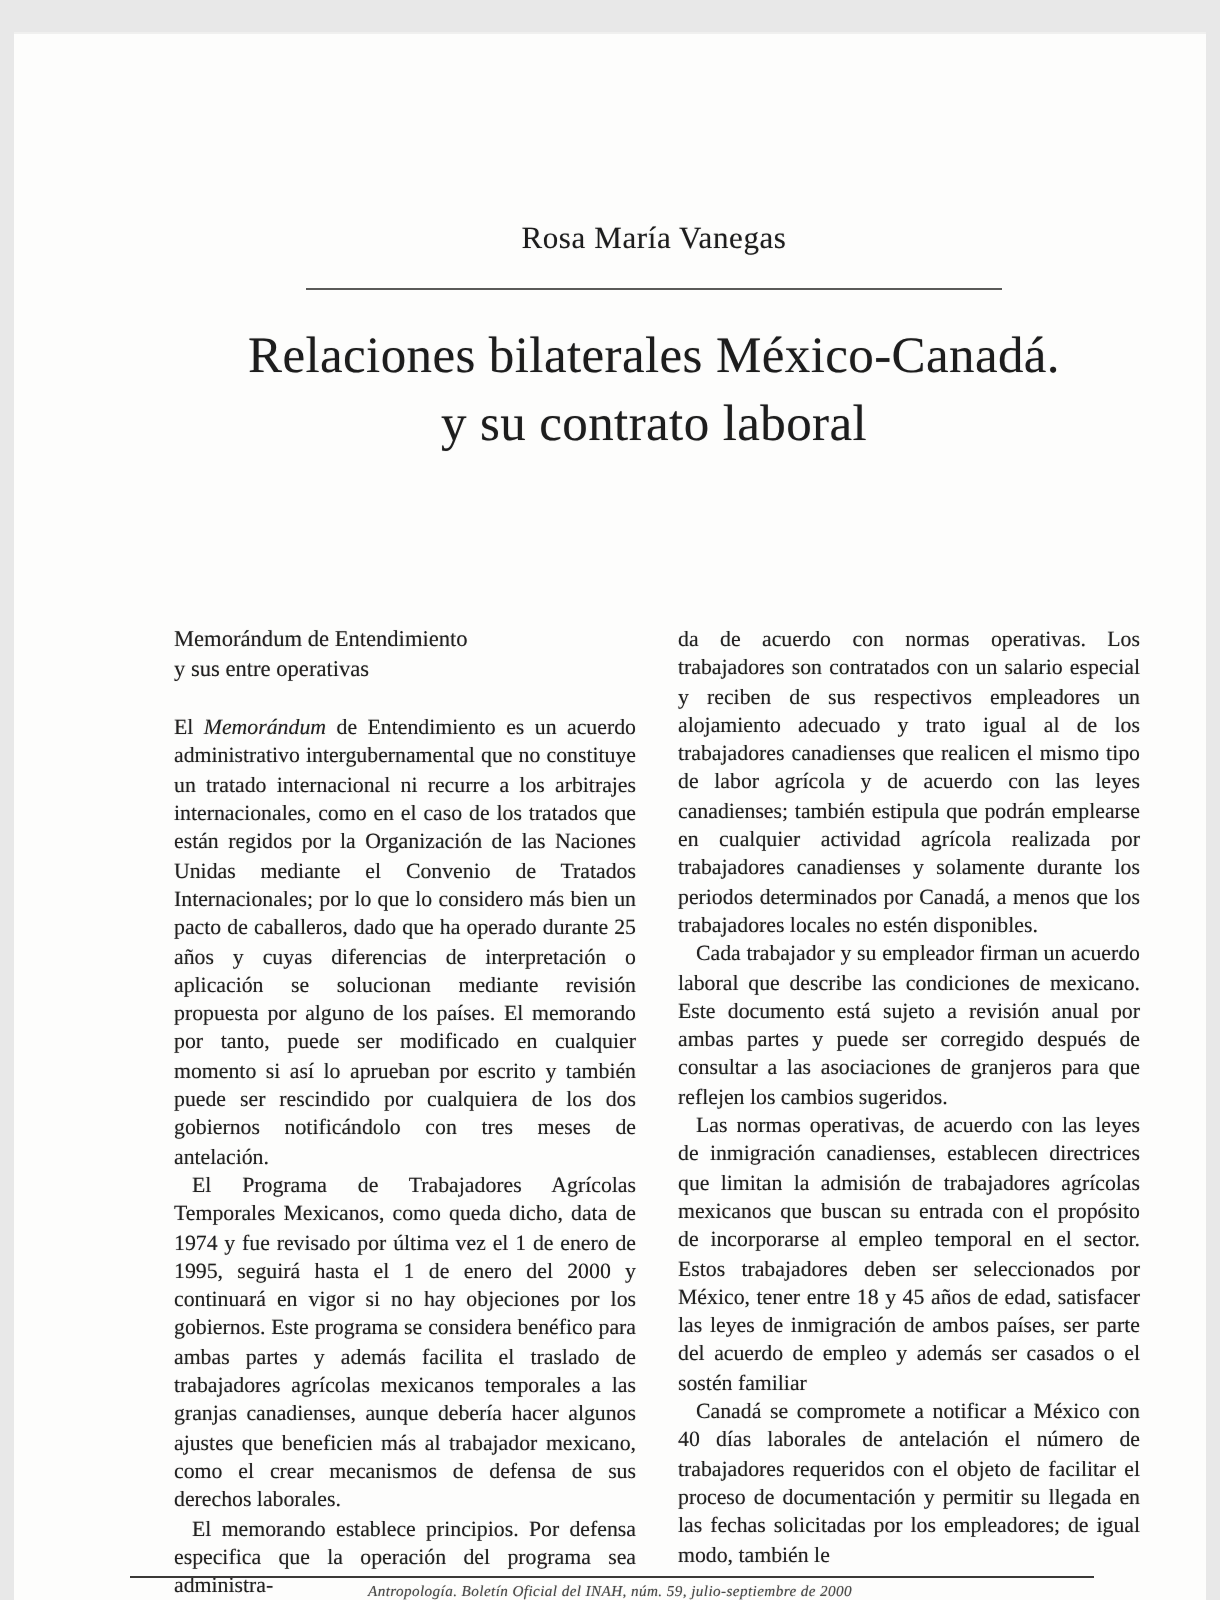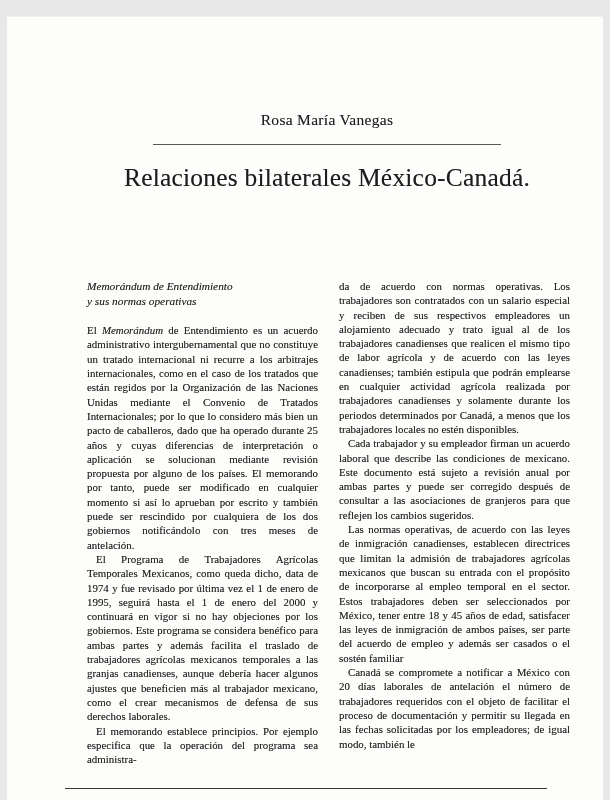--- a/index.html
+++ b/index.html
@@ -44,21 +44,20 @@
     display: flex;
     gap: 21px;
     margin: 84px 33px 0 36px;
     font-size: 10.9px;
     line-height: 14.3px;
     text-align: justify;
     color: #222120;
   }
   .col { flex: 1; min-width: 0; }
   .sec-heading {
-    font-style: italic;
     font-size: 11.3px;
     line-height: 14.6px;
     margin: 0 0 15px 0;
     text-align: left;
   }
   .para { margin: 0; }
   .para.indent { text-indent: 9px; }
   .footer-rule {
     position: absolute;
     left: 58px;
@@ -86,39 +85,41 @@
 <body>
 
 <div class="page">
 
   <div class="author">Rosa María Vanegas</div>
 
   <hr class="author-rule">
 
   <h1 class="title">
     <span class="tline">Relaciones bilaterales México-Canadá.</span>
+    <span class="tline">y su contrato laboral</span>
   </h1>
 
   <div class="columns">
 
     <div class="col">
       <div class="sec-heading">
         <span>Memorándum de Entendimiento</span><br>
-        <span>y sus normas operativas</span>
+        <span>y sus entre operativas</span>
       </div>
       <p class="para"><span>El </span><em>Memorándum</em><span> de Entendimiento es un acuerdo administrativo intergubernamental que no constituye un tratado internacional ni recurre a los arbitrajes internacionales, como en el caso de los tratados que están regidos por la Organización de las Naciones Unidas mediante el Convenio de Tratados Internacionales; por lo que lo considero más bien un pacto de caballeros, dado que ha operado durante 25 años y cuyas diferencias de interpretación o aplicación se solucionan mediante revisión propuesta por alguno de los países. El memorando por tanto, puede ser modificado en cualquier momento si así lo aprueban por escrito y también puede ser rescindido por cualquiera de los dos gobiernos notificándolo con tres meses de antelación.</span></p>
       <p class="para indent">El Programa de Trabajadores Agrícolas Temporales Mexicanos, como queda dicho, data de 1974 y fue revisado por última vez el 1 de enero de 1995, seguirá hasta el 1 de enero del 2000 y continuará en vigor si no hay objeciones por los gobiernos. Este programa se considera benéfico para ambas partes y además facilita el traslado de trabajadores agrícolas mexicanos temporales a las granjas canadienses, aunque debería hacer algunos ajustes que beneficien más al trabajador mexicano, como el crear mecanismos de defensa de sus derechos laborales.</p>
-      <p class="para indent">El memorando establece principios. Por ejemplo especifica que la operación del programa sea administra-</p>
+      <p class="para indent">El memorando establece principios. Por defensa especifica que la operación del programa sea administra-</p>
     </div>
 
     <div class="col">
       <p class="para">da de acuerdo con normas operativas. Los trabajadores son contratados con un salario especial y reciben de sus respectivos empleadores un alojamiento adecuado y trato igual al de los trabajadores canadienses que realicen el mismo tipo de labor agrícola y de acuerdo con las leyes canadienses; también estipula que podrán emplearse en cualquier actividad agrícola realizada por trabajadores canadienses y solamente durante los periodos determinados por Canadá, a menos que los trabajadores locales no estén disponibles.</p>
       <p class="para indent">Cada trabajador y su empleador firman un acuerdo laboral que describe las condiciones de mexicano. Este documento está sujeto a revisión anual por ambas partes y puede ser corregido después de consultar a las asociaciones de granjeros para que reflejen los cambios sugeridos.</p>
       <p class="para indent">Las normas operativas, de acuerdo con las leyes de inmigración canadienses, establecen directrices que limitan la admisión de trabajadores agrícolas mexicanos que buscan su entrada con el propósito de incorporarse al empleo temporal en el sector. Estos trabajadores deben ser seleccionados por México, tener entre 18 y 45 años de edad, satisfacer las leyes de inmigración de ambos países, ser parte del acuerdo de empleo y además ser casados o el sostén familiar</p>
-      <p class="para indent">Canadá se compromete a notificar a México con 20 días laborales de antelación el número de trabajadores requeridos con el objeto de facilitar el proceso de documentación y permitir su llegada en las fechas solicitadas por los empleadores; de igual modo, también le</p>
+      <p class="para indent">Canadá se compromete a notificar a México con 40 días laborales de antelación el número de trabajadores requeridos con el objeto de facilitar el proceso de documentación y permitir su llegada en las fechas solicitadas por los empleadores; de igual modo, también le</p>
     </div>
 
   </div>
 
   <hr class="footer-rule">
 
+  <div class="footer">Antropología. Boletín Oficial del INAH, núm. 59, julio-septiembre de 2000</div>
 
 </div>
 
 </body></html>

